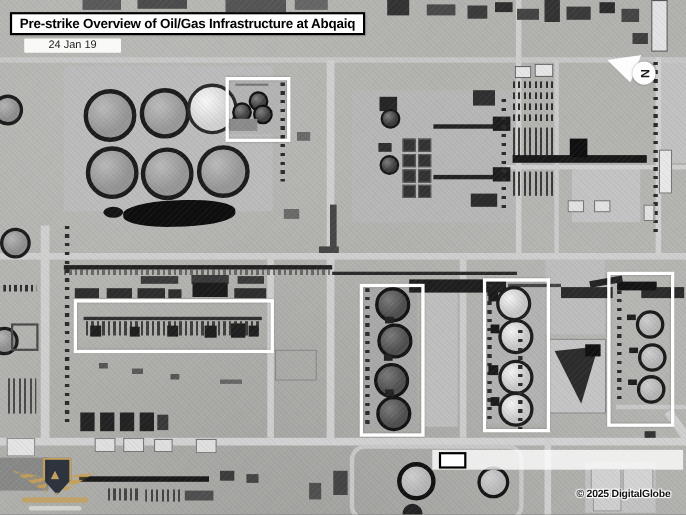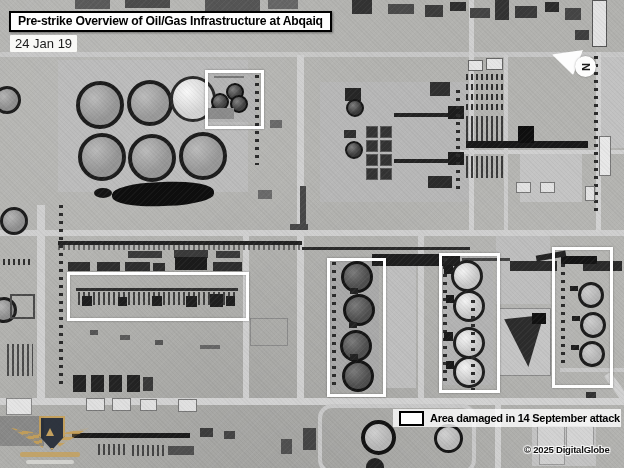--- a/index.html
+++ b/index.html
@@ -18,22 +18,22 @@
   #grain{position:absolute;inset:0;pointer-events:none;
     background:
       repeating-linear-gradient(45deg, rgba(0,0,0,.035) 0 1px, rgba(0,0,0,0) 1px 3px),
       repeating-linear-gradient(-45deg, rgba(255,255,255,.04) 0 1px, rgba(0,0,0,0) 1px 4px);
   }
   .damage-box{position:absolute;border:3px solid #fff;
     box-shadow:0 0 2px rgba(0,0,0,.35), inset 0 0 2px rgba(0,0,0,.30);}
   #title-box{position:absolute;left:9px;top:11px;background:#fefefe;border:2px solid #000;
     padding:1px 7px 2px 7px;font-size:12.2px;font-weight:bold;color:#000;white-space:nowrap;
     letter-spacing:-0.2px;box-shadow:1px 1px 2px rgba(0,0,0,.4);}
-  #date-box{position:absolute;left:10px;top:35px;background:rgba(252,252,250,.95);
-    padding:1px 5px;font-size:13px;color:#1c1c1c;white-space:nowrap;border-radius:1px;}
+  #date-box{position:absolute;left:22px;top:35px;background:rgba(252,252,250,.95);
+    padding:1px 22px;font-size:10px;color:#1c1c1c;white-space:nowrap;border-radius:1px;}
   #north-arrow{position:absolute;left:552px;top:48px;width:48px;height:34px;}
   #north-tri{position:absolute;left:0;top:2px;width:31px;height:25px;background:#fdfdfd;
     clip-path:polygon(0 18%,100% 0,68% 100%);box-shadow:0 0 2px rgba(0,0,0,.3);}
   #north-circle{position:absolute;left:23px;top:8px;width:21px;height:21px;border-radius:50%;
     background:#fdfdfd;display:flex;align-items:center;justify-content:center;
     box-shadow:0 0 2px rgba(0,0,0,.35);}
   #north-circle span{font-size:11px;font-weight:bold;color:#1a1a1a;transform:rotate(90deg);display:block;}
   #legend{position:absolute;left:393px;top:409px;width:228px;height:18px;
     background:rgba(255,255,255,.78);display:flex;align-items:center;}
   #legend-swatch{width:21px;height:11px;background:#fff;border:2px solid #000;margin-left:6px;flex:none;}
@@ -262,21 +262,20 @@
 
     <div id="north-arrow">
       <div id="north-tri"></div>
       <div id="north-circle">
         <span>N</span>
       </div>
     </div>
 
     <div id="legend">
       <div id="legend-swatch"></div>
-      <div id="legend-label">Area damaged in 14 September attack</div>
     </div>
 
     <div id="credit">© 2025 DigitalGlobe</div>
 
     <div id="watermark">
       <div id="wing-l" class="wing"></div>
       <div id="wing-r" class="wing"></div>
       <div id="shield"></div>
       <div id="shield-chev"></div>
       <div id="wm-line1" class="wm-line"></div>

